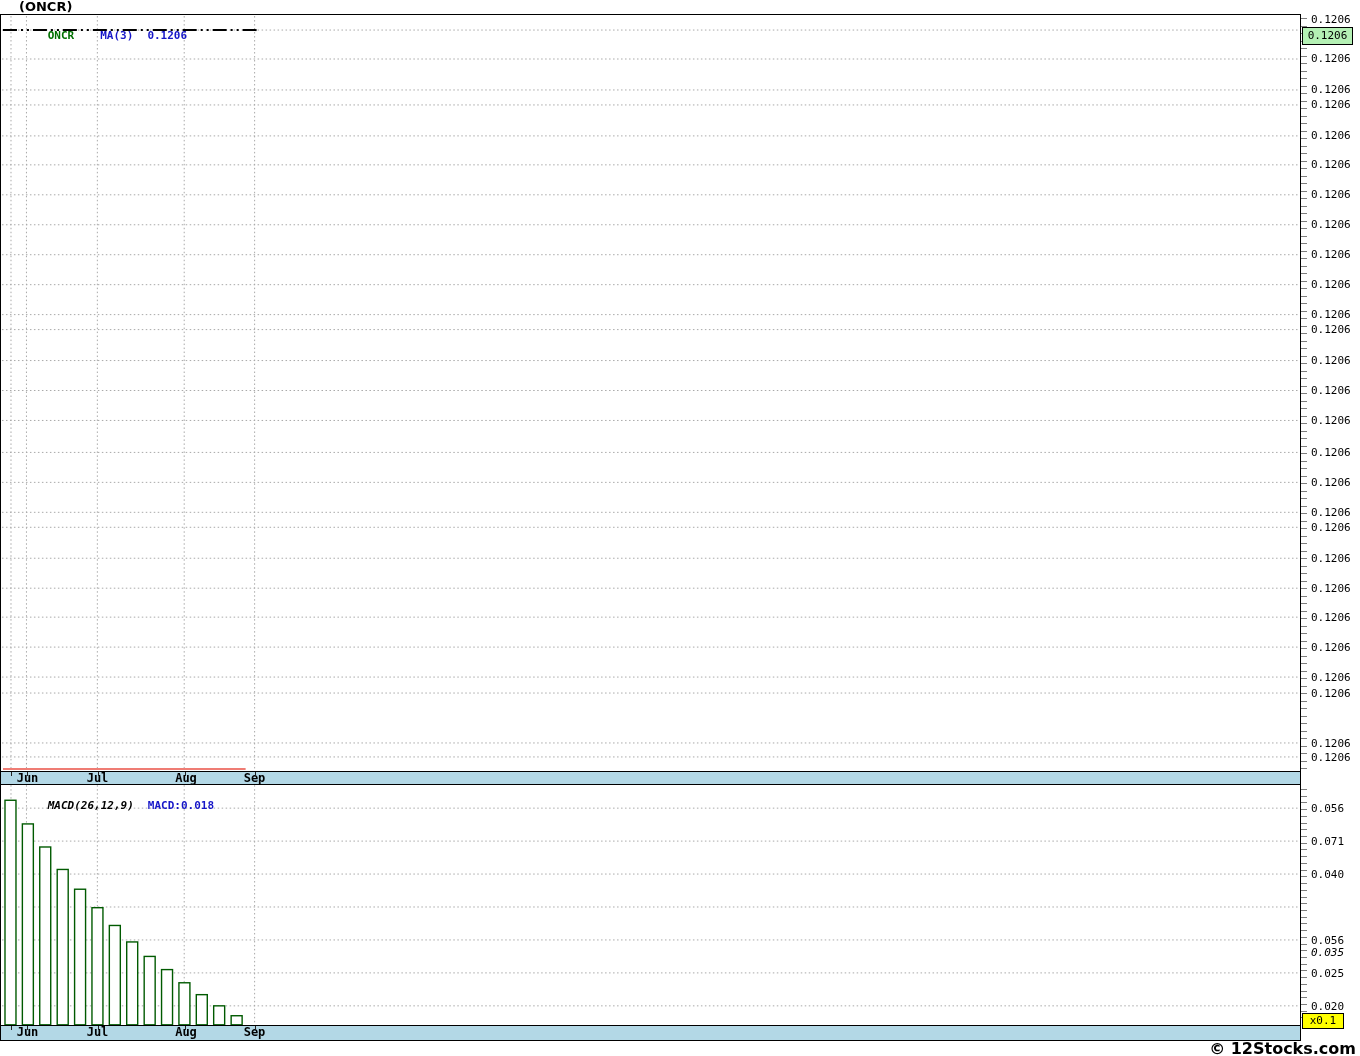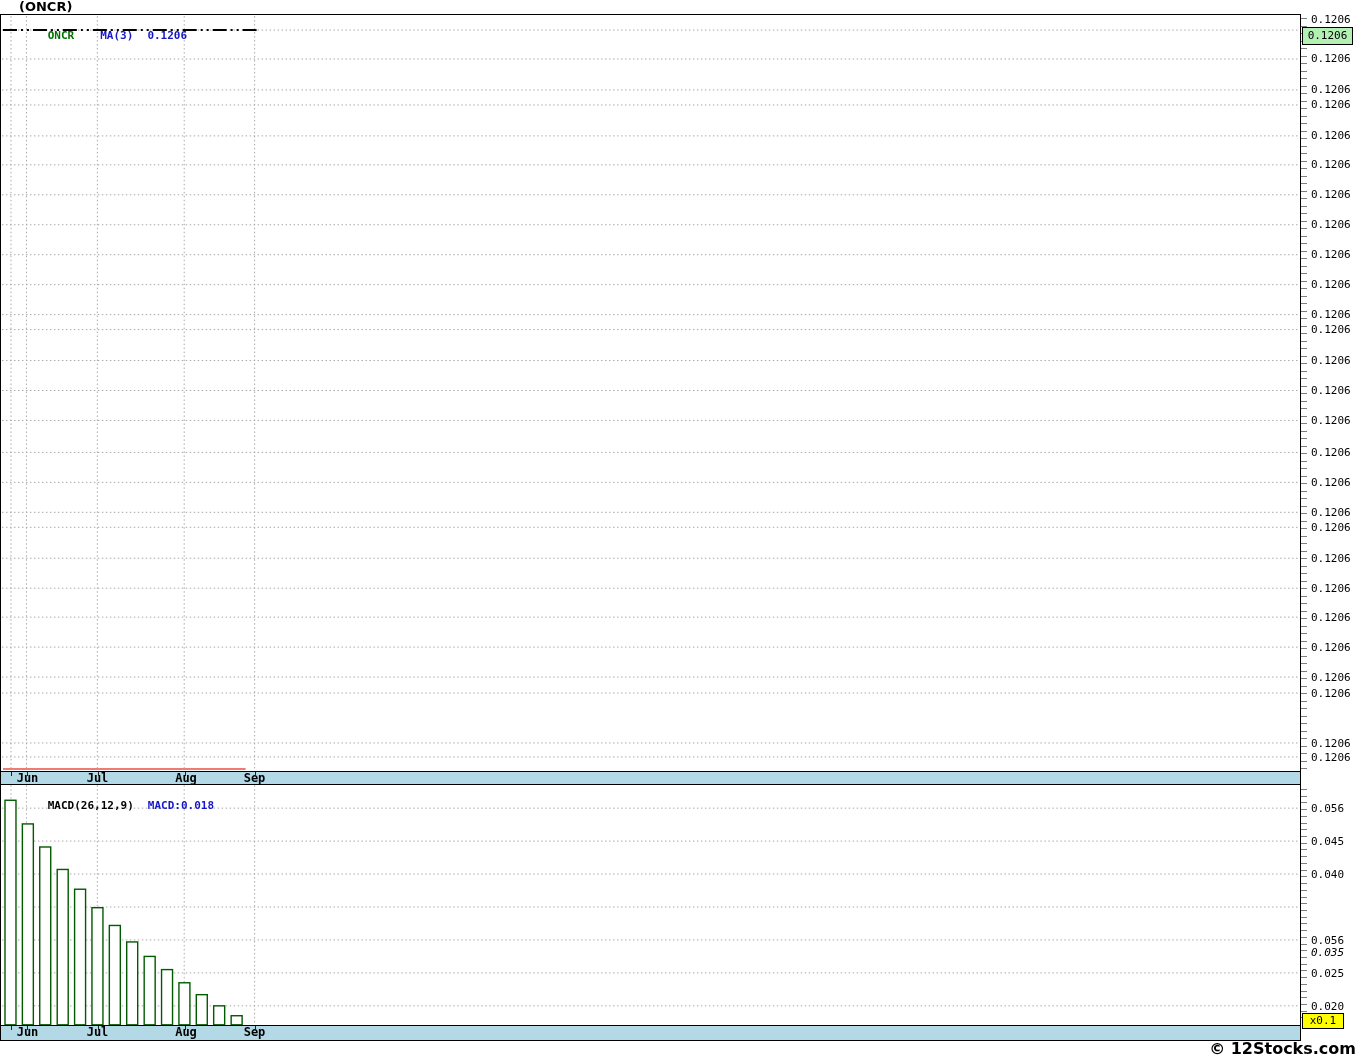--- a/index.html
+++ b/index.html
@@ -113,21 +113,21 @@
         <rect x="108.5" y="925.5" width="11" height="99.5" fill="#ffffff" stroke="#005a00" stroke-width="1.4"></rect>
         <rect x="125.9" y="942.0" width="11" height="83.0" fill="#ffffff" stroke="#005a00" stroke-width="1.4"></rect>
         <rect x="143.4" y="956.5" width="11" height="68.5" fill="#ffffff" stroke="#005a00" stroke-width="1.4"></rect>
         <rect x="160.8" y="969.7" width="11" height="55.3" fill="#ffffff" stroke="#005a00" stroke-width="1.4"></rect>
         <rect x="178.2" y="982.9" width="11" height="42.1" fill="#ffffff" stroke="#005a00" stroke-width="1.4"></rect>
         <rect x="195.6" y="994.8" width="11" height="30.2" fill="#ffffff" stroke="#005a00" stroke-width="1.4"></rect>
         <rect x="213.0" y="1006.0" width="11" height="19.0" fill="#ffffff" stroke="#005a00" stroke-width="1.4"></rect>
         <rect x="230.5" y="1015.9" width="11" height="9.1" fill="#ffffff" stroke="#005a00" stroke-width="1.4"></rect>
       </svg>
     <div class="legend">
-      <span id="macdName" style="color: rgb(0, 0, 0);">MACD(26,12,9)</span><span id="macdVal" style="color: rgb(22, 22, 200);">MACD:0.018</span>
+      <span id="macdName" style="color: rgb(0, 0, 0); font-style: italic;">MACD(26,12,9)</span><span id="macdVal" style="color: rgb(22, 22, 200);">MACD:0.018</span>
     </div>
   </div>
 
   <div class="band band2" id="band2">
       <div class="month" style="left: 26.5px;">Jun</div>
       <div class="month" style="left: 96.5px;">Jul</div>
       <div class="month" style="left: 185px;">Aug</div>
       <div class="month" style="left: 253.5px;">Sep</div>
       <div class="bandtick" style="left: 10px;"></div>
       <div class="bandtick" style="left: 25.5px;"></div>
@@ -296,21 +296,21 @@
       <div class="ytick" style="top: 950px;"></div>
       <div class="ytick" style="top: 956px;"></div>
       <div class="ytick" style="top: 963px;"></div>
       <div class="ytick" style="top: 970px;"></div>
       <div class="ytick" style="top: 977px;"></div>
       <div class="ytick" style="top: 983px;"></div>
       <div class="ytick" style="top: 990px;"></div>
       <div class="ytick" style="top: 997px;"></div>
       <div class="ytick" style="top: 1003px;"></div>
       <div class="ylabel" style="top: 788px;">0.056</div>
-      <div class="ylabel" style="top: 821px;">0.045</div>
+      <div class="ylabel" style="top: 821px;">0.071</div>
       <div class="ylabel" style="top: 854px;">0.040</div>
       <div class="ylabel" style="top: 932px; font-style: italic;">0.035</div>
       <div class="ylabel" style="top: 920px;">0.056</div>
       <div class="ylabel" style="top: 953px;">0.025</div>
       <div class="ylabel" style="top: 986px;">0.020</div>
     </div>
 
   <div class="footer">
     <span>© 12Stocks.com</span>
   </div>

